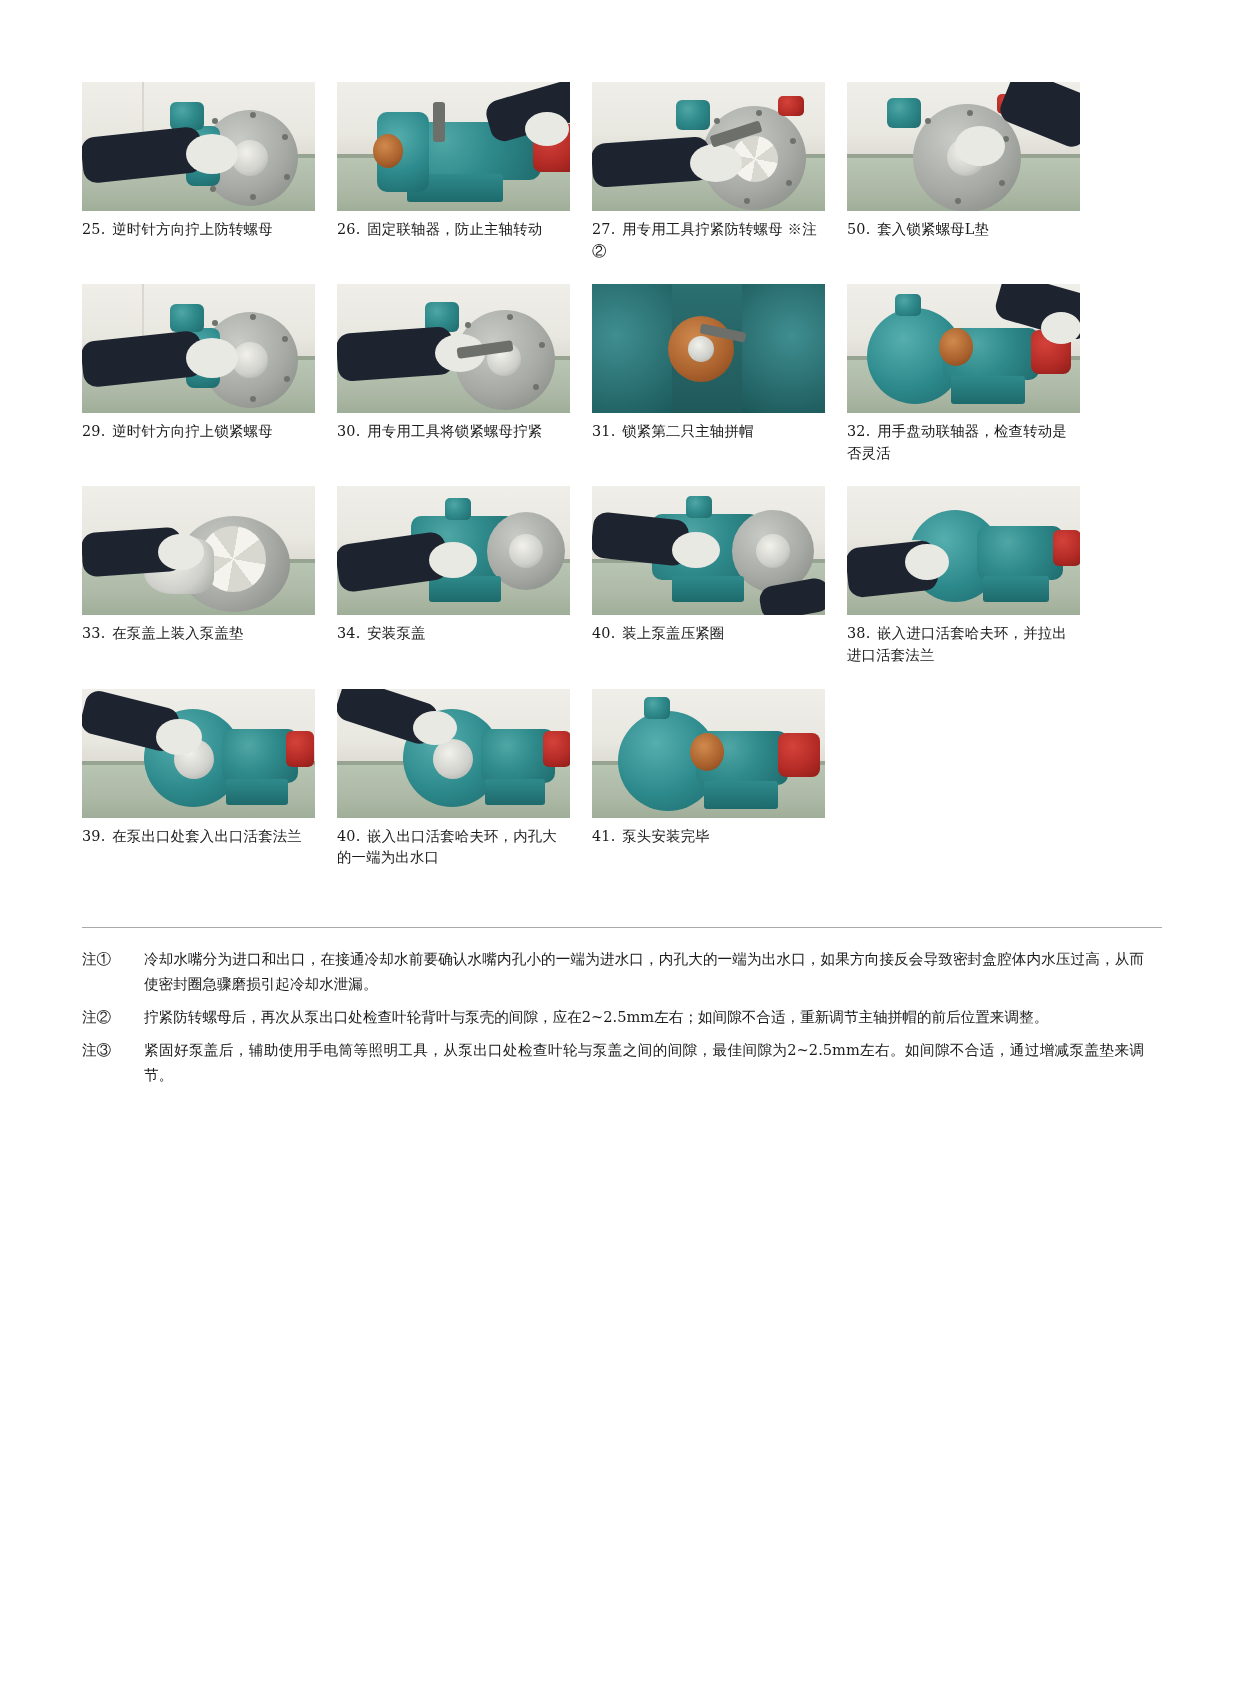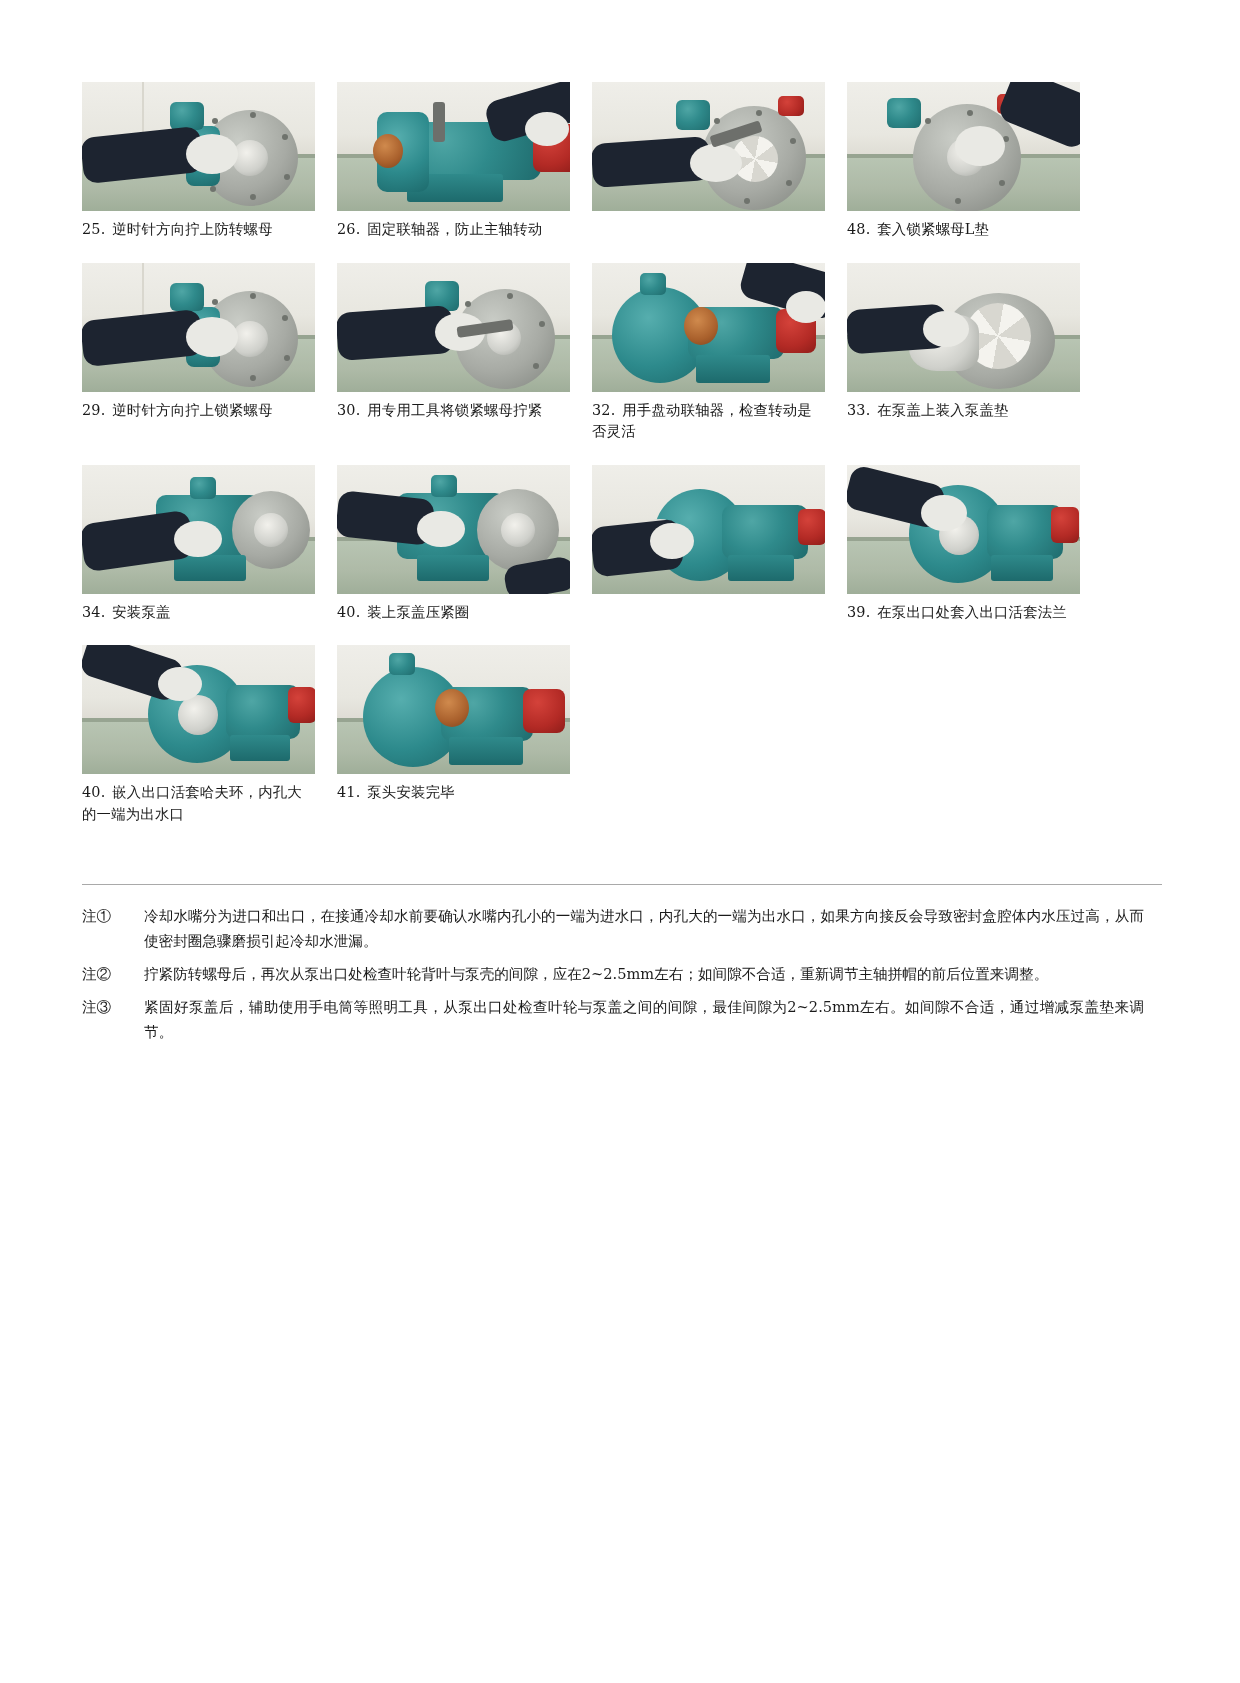--- a/index.html
+++ b/index.html
@@ -205,40 +205,41 @@
         <div class="red-cap" style="left:186px;top:14px;width:26px;height:20px;border-radius:5px"></div>
         <div class="bolt" style="left:122px;top:36px"></div>
         <div class="bolt" style="left:164px;top:28px"></div>
         <div class="bolt" style="left:198px;top:56px"></div>
         <div class="bolt" style="left:194px;top:98px"></div>
         <div class="bolt" style="left:152px;top:116px"></div>
         <div class="arm" style="left:0;top:58px;width:118px;height:44px;transform:rotate(-4deg)"></div>
         <div class="glove" style="left:98px;top:62px;width:52px;height:38px"></div>
         <div class="tool" style="left:118px;top:46px;width:52px;height:12px;transform:rotate(-18deg)"></div>
       </div>
+      <div class="caption"><span class="idx">27.</span> <span>用专用工具拧紧防转螺母 ※注②</span></div>
     </div>
 
     <div class="cell">
       <div class="photo">
         <div class="bg-wall"></div>
           <div class="bg-table"></div>
           <div class="bg-edge"></div>
         <div class="pump-disc" style="left:66px;top:22px;width:108px;height:108px"></div>
         <div class="pump-hub" style="left:100px;top:56px;width:38px;height:38px"></div>
         <div class="pump-body" style="left:40px;top:16px;width:34px;height:30px;border-radius:6px"></div>
         <div class="red-cap" style="left:150px;top:12px;width:26px;height:20px;border-radius:5px"></div>
         <div class="bolt" style="left:78px;top:36px"></div>
         <div class="bolt" style="left:120px;top:28px"></div>
         <div class="bolt" style="left:156px;top:54px"></div>
         <div class="bolt" style="left:152px;top:98px"></div>
         <div class="bolt" style="left:108px;top:116px"></div>
         <div class="arm" style="left:156px;top:0;width:90px;height:54px;transform:rotate(22deg)"></div>
         <div class="glove" style="left:108px;top:44px;width:50px;height:40px"></div>
       </div>
-      <div class="caption"><span class="idx">48.</span> <span>套入锁紧螺母L垫</span></div>
+      <div class="caption"><span class="idx">50.</span> <span>套入锁紧螺母L垫</span></div>
     </div>
 
     <div class="cell">
       <div class="photo">
         <div class="bg-wall"></div>
           <div class="bg-table"></div>
           <div class="bg-edge"></div>
         <div class="wall-seam" style="left:60px"></div>
         <div class="pump-disc" style="left:120px;top:28px;width:96px;height:96px"></div>
         <div class="pump-hub" style="left:150px;top:58px;width:36px;height:36px"></div>
@@ -267,20 +268,31 @@
         <div class="bolt" style="left:170px;top:30px"></div>
         <div class="bolt" style="left:202px;top:58px"></div>
         <div class="bolt" style="left:196px;top:100px"></div>
         <div class="arm" style="left:0;top:46px;width:116px;height:48px;transform:rotate(-4deg)"></div>
         <div class="glove" style="left:98px;top:50px;width:50px;height:38px"></div>
         <div class="tool" style="left:120px;top:60px;width:56px;height:11px;transform:rotate(-8deg)"></div>
       </div>
       <div class="caption"><span class="idx">30.</span> <span>用专用工具将锁紧螺母拧紧</span></div>
     </div>
 
+    <div class="cell">
+      <div class="photo">
+        <div class="bg-wall" style="height:100%;background:linear-gradient(180deg,#2b6f71 0%,#21595b 100%)"></div>
+        <div class="pump-body" style="left:0;top:0;width:80px;height:129px;border-radius:0;background:radial-gradient(circle at 30% 40%,#3f8e90,#1c5a5c)"></div>
+        <div class="pump-body" style="left:150px;top:0;width:83px;height:129px;border-radius:0;background:radial-gradient(circle at 60% 40%,#3f8e90,#1b5658)"></div>
+        <div class="copper" style="left:76px;top:32px;width:66px;height:66px"></div>
+        <div class="pump-hub" style="left:96px;top:52px;width:26px;height:26px"></div>
+        <div class="tool" style="left:108px;top:44px;width:46px;height:10px;transform:rotate(12deg)"></div>
+      </div>
+      <div class="caption"><span class="idx">31.</span> <span>锁紧第二只主轴拼帽</span></div>
+    </div>
 
     <div class="cell">
       <div class="photo">
         <div class="bg-wall"></div>
           <div class="bg-table"></div>
           <div class="bg-edge"></div>
         <div class="pump-disc teal" style="left:20px;top:24px;width:96px;height:96px"></div>
         <div class="pump-body" style="left:96px;top:44px;width:96px;height:52px"></div>
         <div class="base" style="left:104px;top:92px;width:74px;height:28px"></div>
         <div class="copper" style="left:92px;top:44px;width:34px;height:38px"></div>
@@ -347,20 +359,21 @@
           <div class="bg-table"></div>
           <div class="bg-edge"></div>
         <div class="pump-disc teal" style="left:62px;top:24px;width:92px;height:92px"></div>
         <div class="pump-body" style="left:130px;top:40px;width:86px;height:54px"></div>
         <div class="base" style="left:136px;top:90px;width:66px;height:26px"></div>
         <div class="red-cap" style="left:206px;top:44px;width:28px;height:36px;border-radius:6px"></div>
         <div class="pump-hub" style="left:46px;top:54px;width:44px;height:38px"></div>
         <div class="arm" style="left:0;top:58px;width:90px;height:50px;transform:rotate(-6deg)"></div>
         <div class="glove" style="left:58px;top:58px;width:44px;height:36px"></div>
       </div>
+      <div class="caption"><span class="idx">38.</span> <span>嵌入进口活套哈夫环，并拉出进口活套法兰</span></div>
     </div>
 
     <div class="cell">
       <div class="photo">
         <div class="bg-wall"></div>
           <div class="bg-table"></div>
           <div class="bg-edge"></div>
         <div class="pump-disc teal" style="left:62px;top:20px;width:98px;height:98px"></div>
         <div class="pump-hub" style="left:92px;top:50px;width:40px;height:40px"></div>
         <div class="pump-body" style="left:140px;top:40px;width:76px;height:54px"></div>

